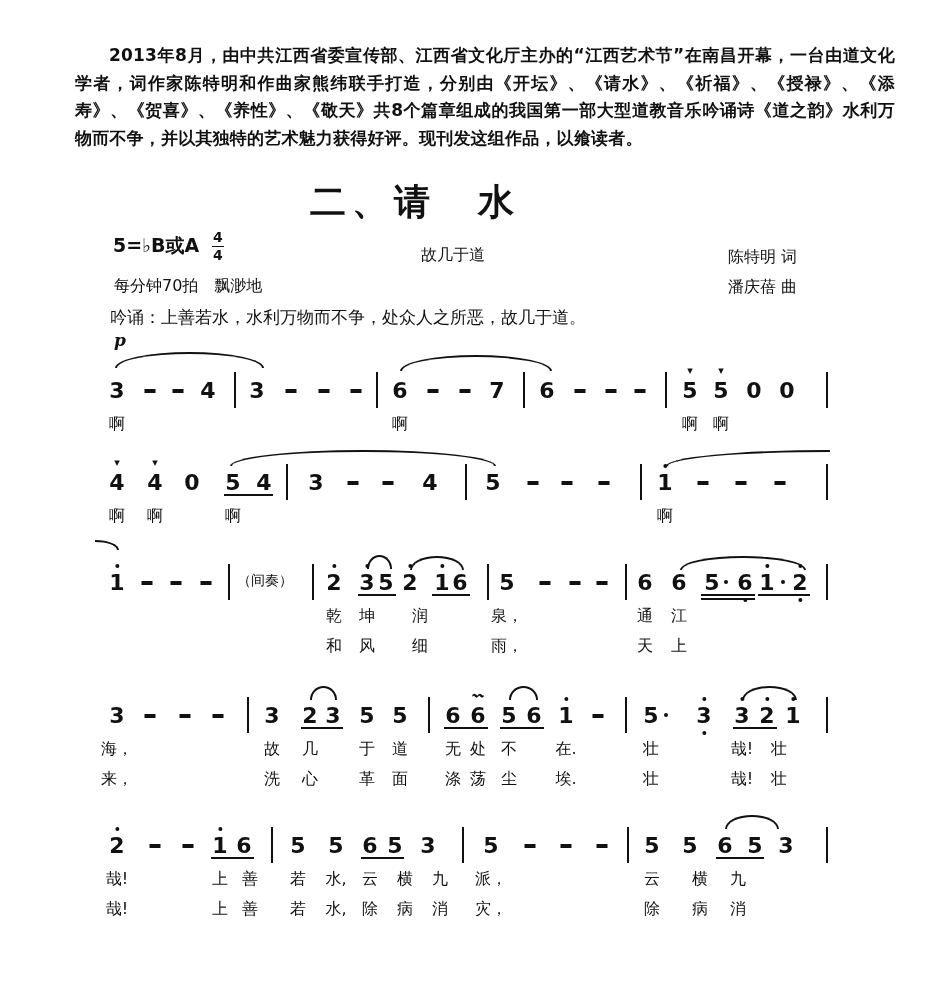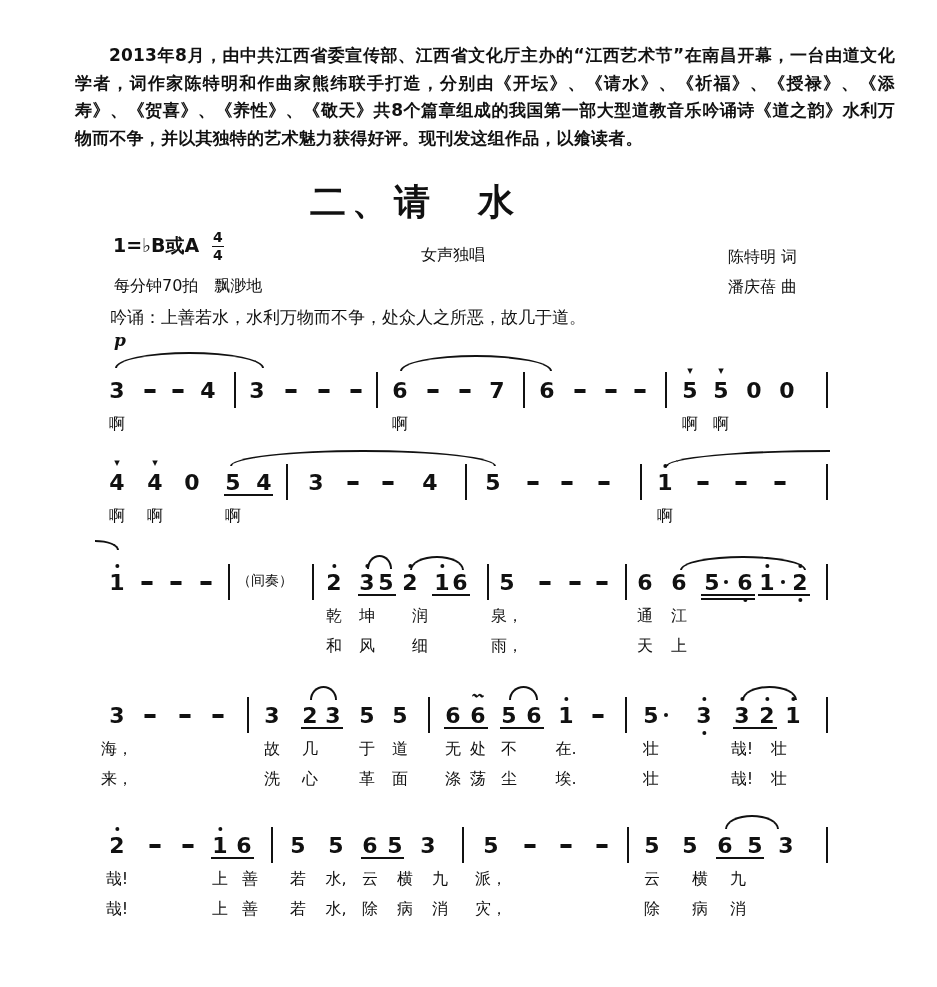--- a/index.html
+++ b/index.html
@@ -30,28 +30,28 @@
 </head>
 <body>
 
 <div class="intro">
   <p>2013年8月，由中共江西省委宣传部、江西省文化厅主办的“江西艺术节”在南昌开幕，一台由道文化学者，词作家陈特明和作曲家熊纬联手打造，分别由《开坛》、《请水》、《祈福》、《授禄》、《添寿》、《贺喜》、《养性》、《敬天》共8个篇章组成的我国第一部大型道教音乐吟诵诗《道之韵》水利万物而不争，并以其独特的艺术魅力获得好评。现刊发这组作品，以飨读者。</p>
 </div>
 
 <div class="title">二、请　水</div>
 
 <div class="abs key" style="left:113px; top:230px;">
-  <span>1=♭B或A</span>
+  <span>5=♭B或A</span>
   <span class="timesig">
     <span>4</span>
     <span class="line"></span>
     <span>4</span>
   </span>
 </div>
-<div class="abs meta" style="left:421px; top:245px; font-weight:normal;">女声独唱</div>
+<div class="abs meta" style="left:421px; top:245px; font-weight:normal;">故几于道</div>
 <div class="abs meta" style="left:728px; top:247px; font-weight:normal;">陈特明 词</div>
 <div class="abs meta" style="left:114px; top:276px; font-weight:normal;">每分钟70拍　飘渺地</div>
 <div class="abs meta" style="left:728px; top:277px; font-weight:normal;">潘庆蓓 曲</div>
 <div class="abs recite" style="left:110px; top:306px;">吟诵：上善若水，水利万物而不争，处众人之所恶，故几于道。</div>
 
 <div class="dyn" style="left:114px; top:330px;">p</div>
 
 <div id="score">
     <div class="note" style="left: 117px; top: 378px;">3</div>
     <div class="dash" style="left: 150px; top: 389px;"></div>

